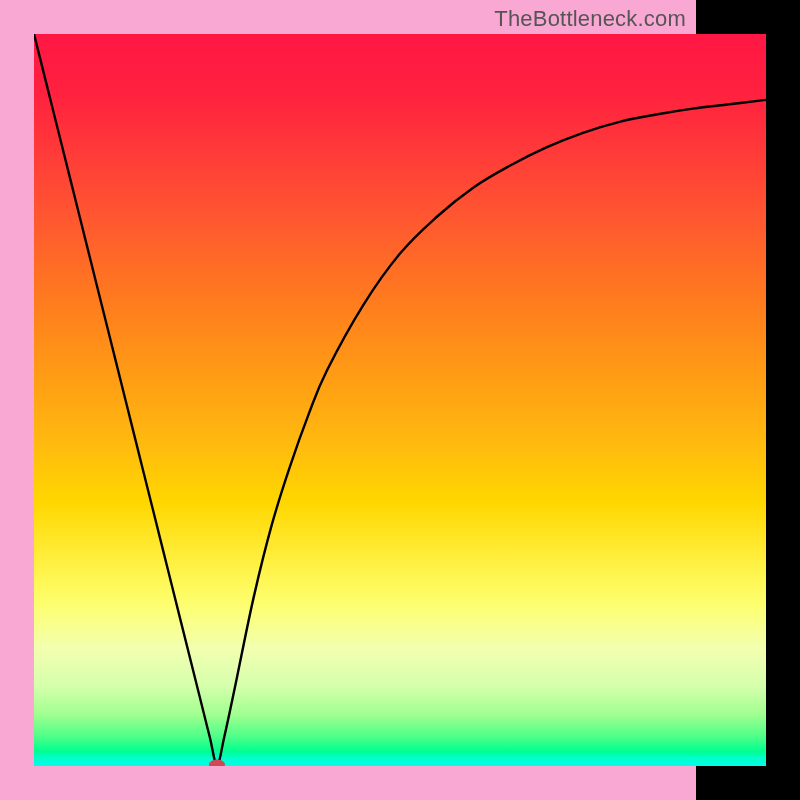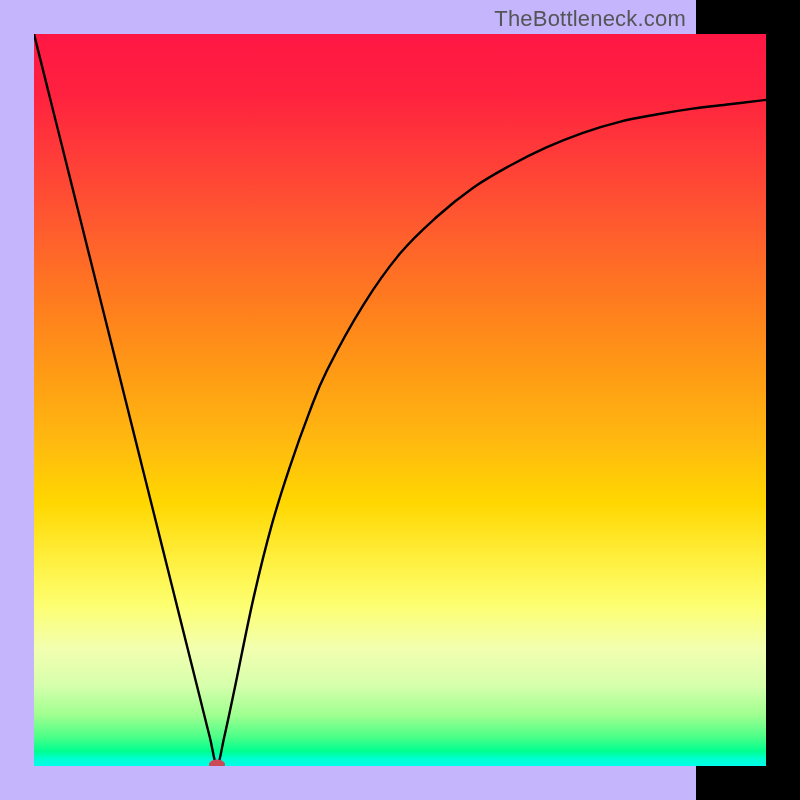--- a/index.html
+++ b/index.html
@@ -8,21 +8,21 @@
     width: 800px;
     height: 800px;
     background: #000;
     font-family: Arial, Helvetica, sans-serif;
     overflow: hidden;
   }
   .frame {
     position: relative;
     width: 696px;
     height: 800px;
-    background: #c4b5fd;
+    background: #f9a8d4;
   }
   .plot-area {
     position: absolute;
     left: 34px;
     top: 34px;
     width: 732px;
     height: 732px;
     background: linear-gradient(
       to bottom,
       #ff1744 0%,

